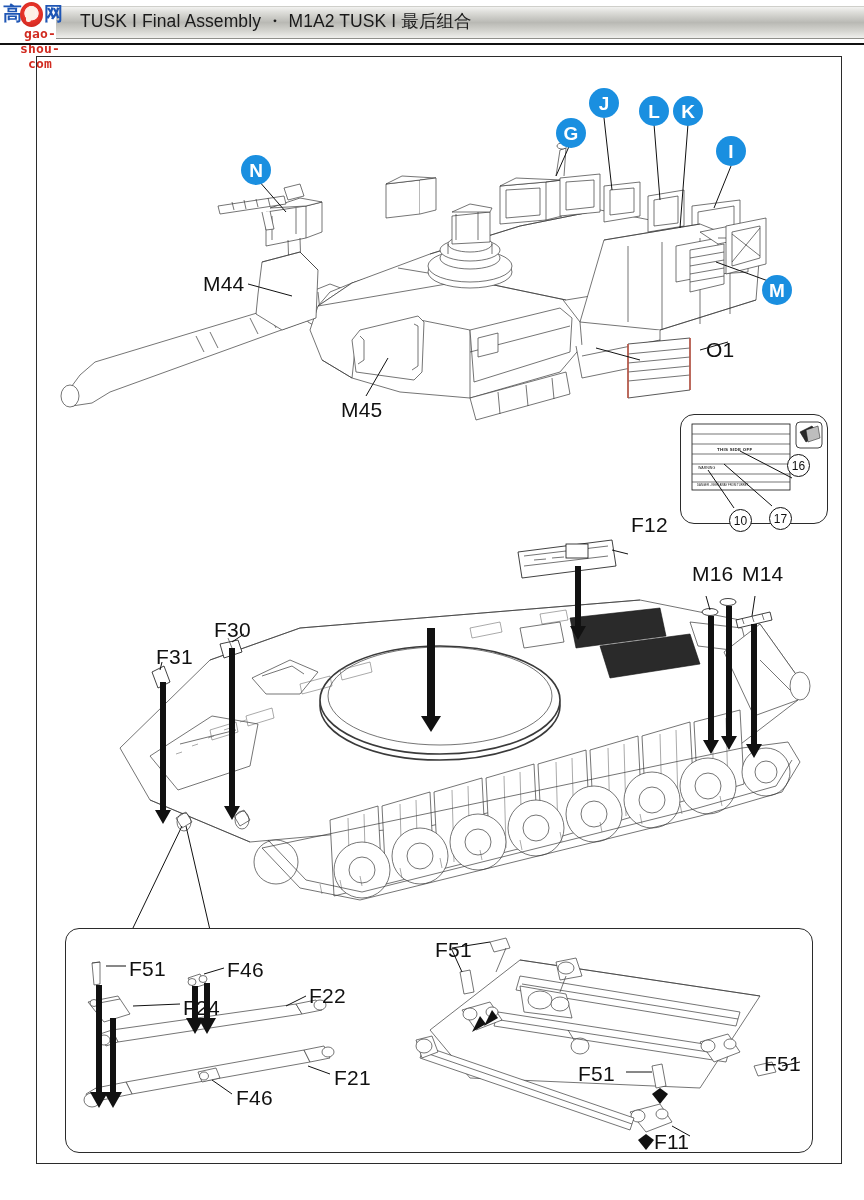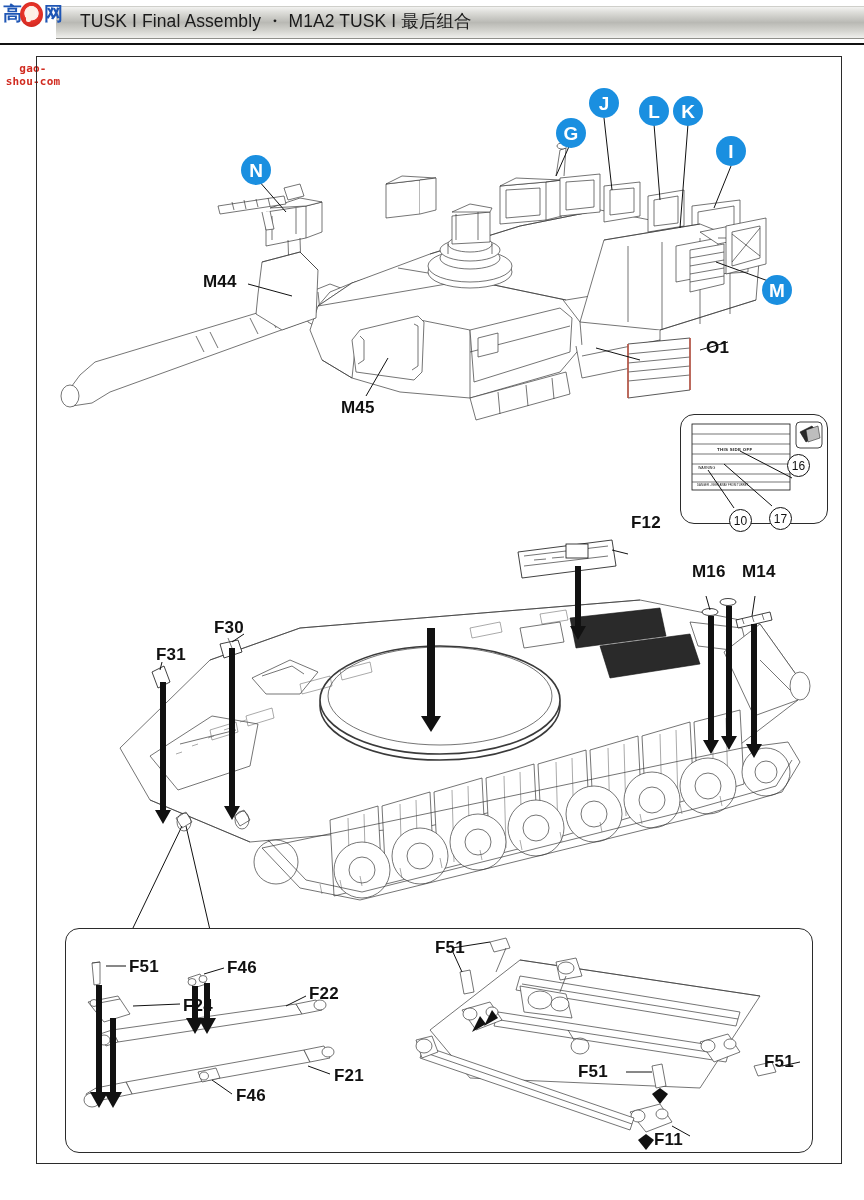--- a/index.html
+++ b/index.html
@@ -18,30 +18,30 @@
   
   .logo{position:absolute;left:3px;top:2px;width:60px;height:38px;}
   .logo .cn{position:absolute;top:2px;font-size:19px;font-weight:bold;color:#1f56b5;
       font-family:"DejaVu Sans",sans-serif;line-height:19px;}
   .logo .cn1{left:0px;}
   .logo .cn2{left:41px;}
   .logo .thumb{position:absolute;left:17px;top:0px;width:23px;height:25px;
       border-radius:50%;background:radial-gradient(circle at 50% 45%,#ffffff 0%,#ffe9e4 38%,#e8342a 42%,#c0211a 100%);}
   .logo .thumb:after{content:"";position:absolute;left:8px;top:4px;width:7px;height:13px;
       border-radius:3px;background:#fdf0e6;box-shadow:-3px 4px 0 -1px #fdf0e6;}
-  .logo .dom{position:absolute;left:0;top:24px;width:60px;text-align:center;
-      font-size:11px;font-weight:bold;color:#d12b20;letter-spacing:.2px;
-      font-family:"DejaVu Sans Mono",monospace;margin-top:36px;}
+  .logo .dom{position:absolute;left:7px;top:24px;width:60px;text-align:center;
+      font-size:13px;font-weight:bold;color:#d12b20;letter-spacing:.2px;
+      font-family:"DejaVu Sans Mono",monospace;}
 
   
   .frame{position:absolute;left:36px;top:56px;width:806px;height:1108px;
       border:1.6px solid #2b2b2b;box-sizing:border-box;}
 
   
-  .lbl{position:absolute;font-size:17px;color:#111;white-space:nowrap;letter-spacing:.2px;font-weight:bold;}
+  .lbl{position:absolute;font-size:21px;color:#111;white-space:nowrap;letter-spacing:.2px;}
   .lbl-sm{position:absolute;font-size:13px;color:#111;white-space:nowrap;}
 
   .callout{position:absolute;width:30px;height:30px;border-radius:50%;
       background:#1a8fe0;color:#fff;font-size:19px;font-weight:bold;
       display:flex;align-items:center;justify-content:center;
       font-family:"Liberation Sans",sans-serif;line-height:1;}
 
   .numcirc{position:absolute;width:21px;height:21px;border-radius:50%;
       border:1.4px solid #111;background:#fff;color:#111;font-size:12px;
       display:flex;align-items:center;justify-content:center;}

